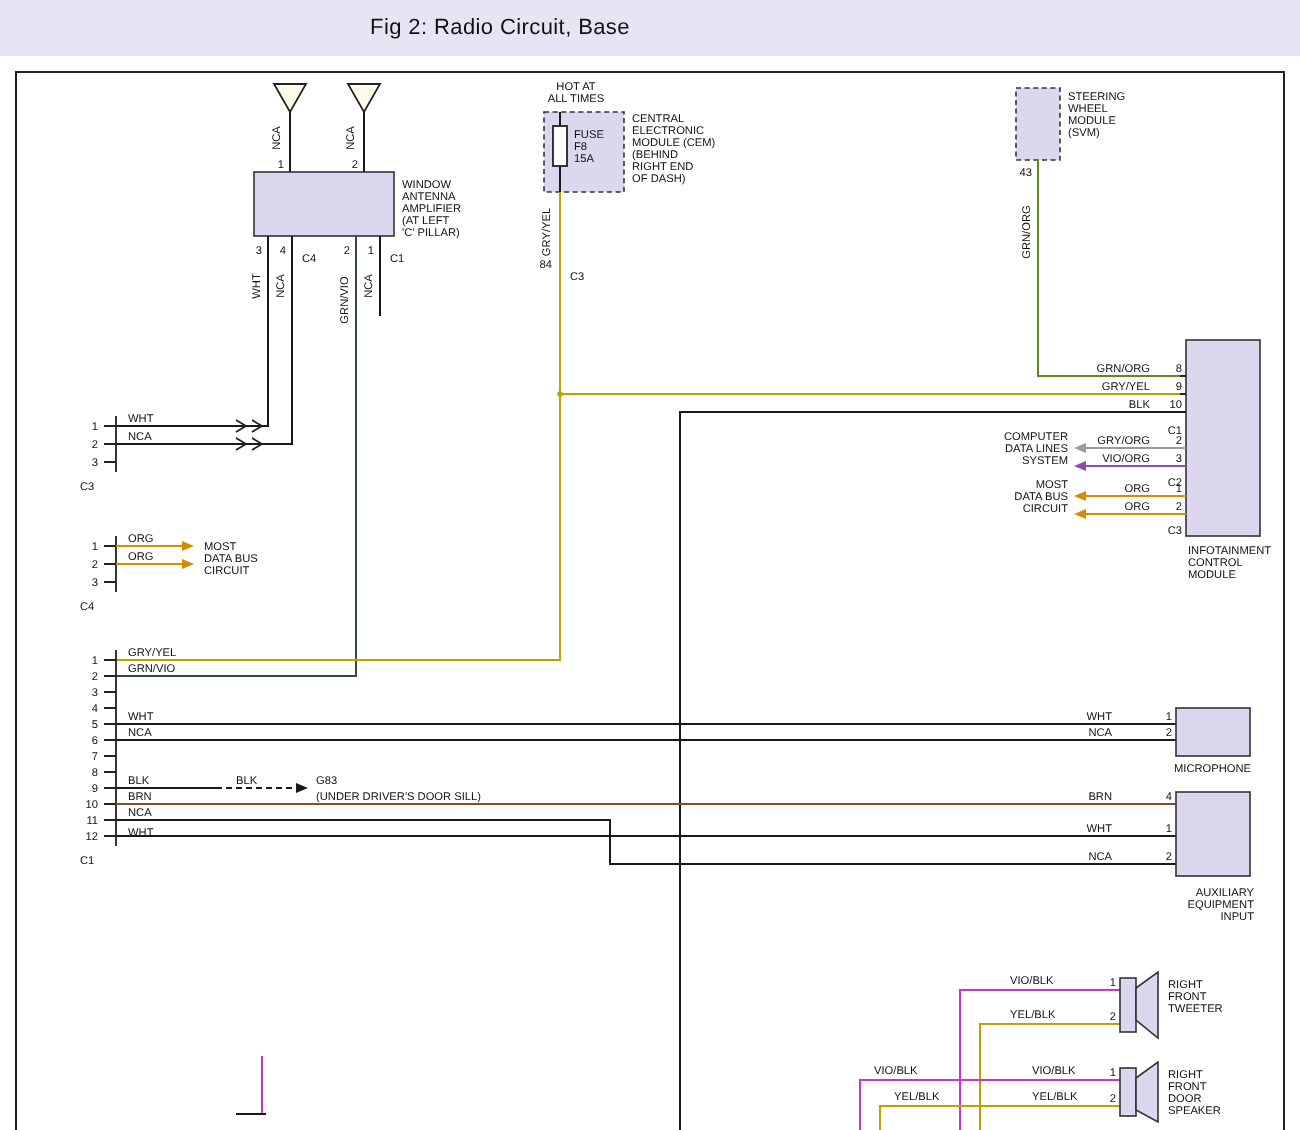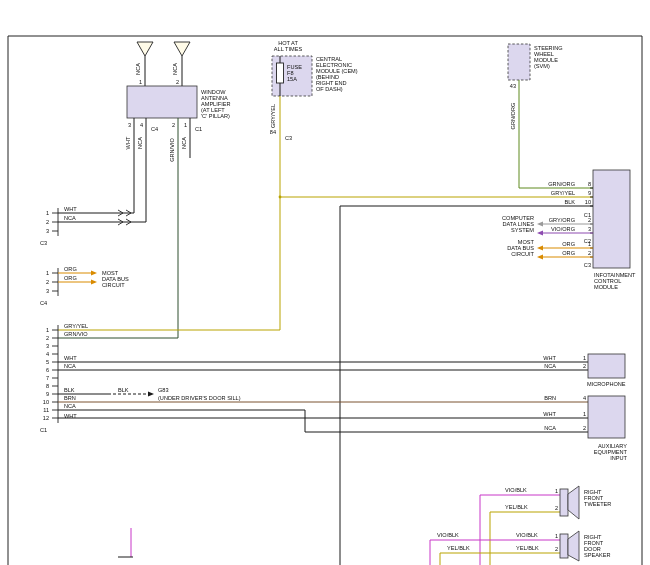--- a/index.html
+++ b/index.html
@@ -29,20 +29,23 @@
   .ah{fill:#1a1a1a;stroke:none;}
   .aho{fill:#d98b00;stroke:none;}
   .ahv{fill:#8d4bb0;stroke:none;}
   .ahg{fill:#9a9a9a;stroke:none;}
   .fuse{fill:#fff;stroke:#222;stroke-width:.9;}
 </style>
 </head>
 <body>
 
 <div class="page">
+  <div class="titlebar">
+    <span>Fig 2: Radio Circuit, Base</span>
+  </div>
 
   <svg width="650" height="537" viewBox="0 0 650 537">
 
     <path class="frame" d="M8,537 L8,8 L642,8 L642,537"></path>
 
     <g>
       <polygon points="137,14 153,14 145,28" fill="#fffbe8" stroke="#222" stroke-width=".9"></polygon>
       <line class="w" x1="145" y1="28" x2="145" y2="58"></line>
       <text class="mid" transform="rotate(-90 140 41)" x="140" y="41">NCA</text>
       <text class="end" x="142" y="56">1</text>

